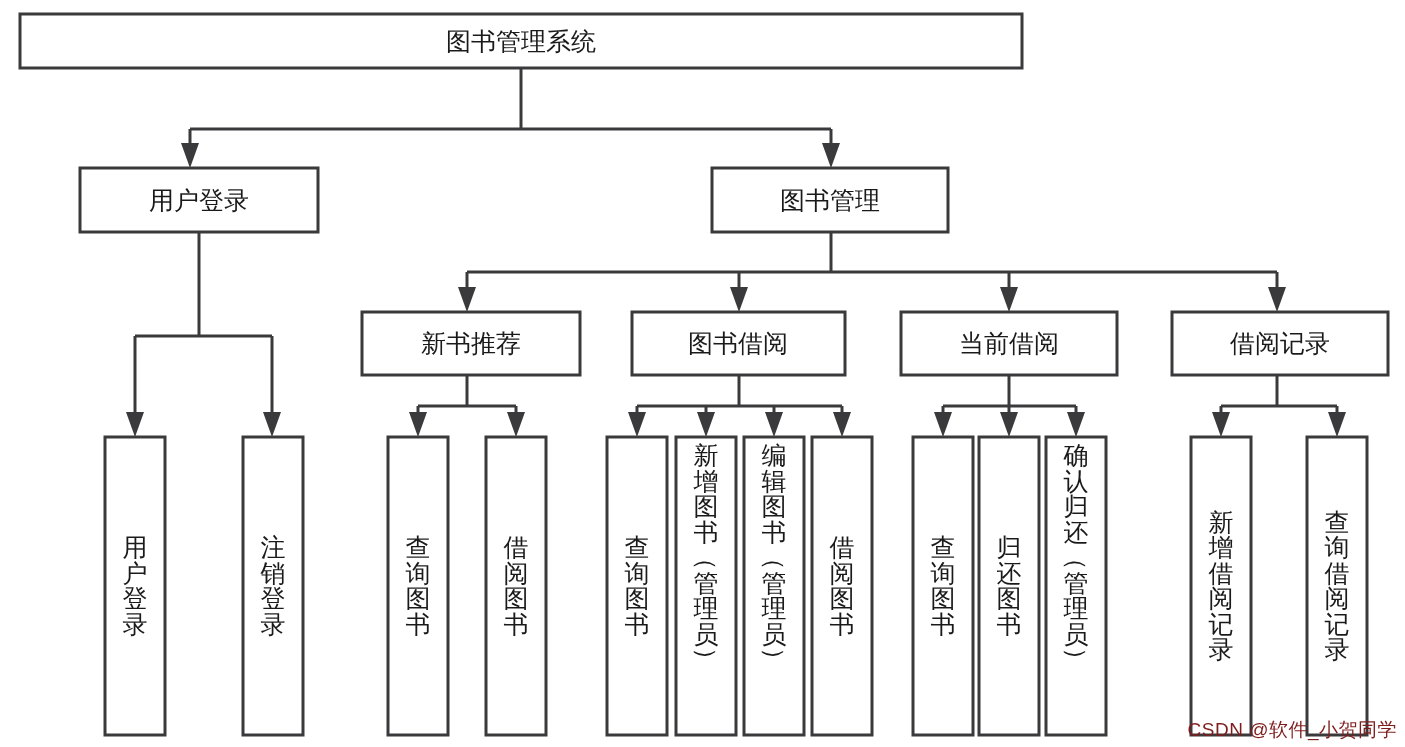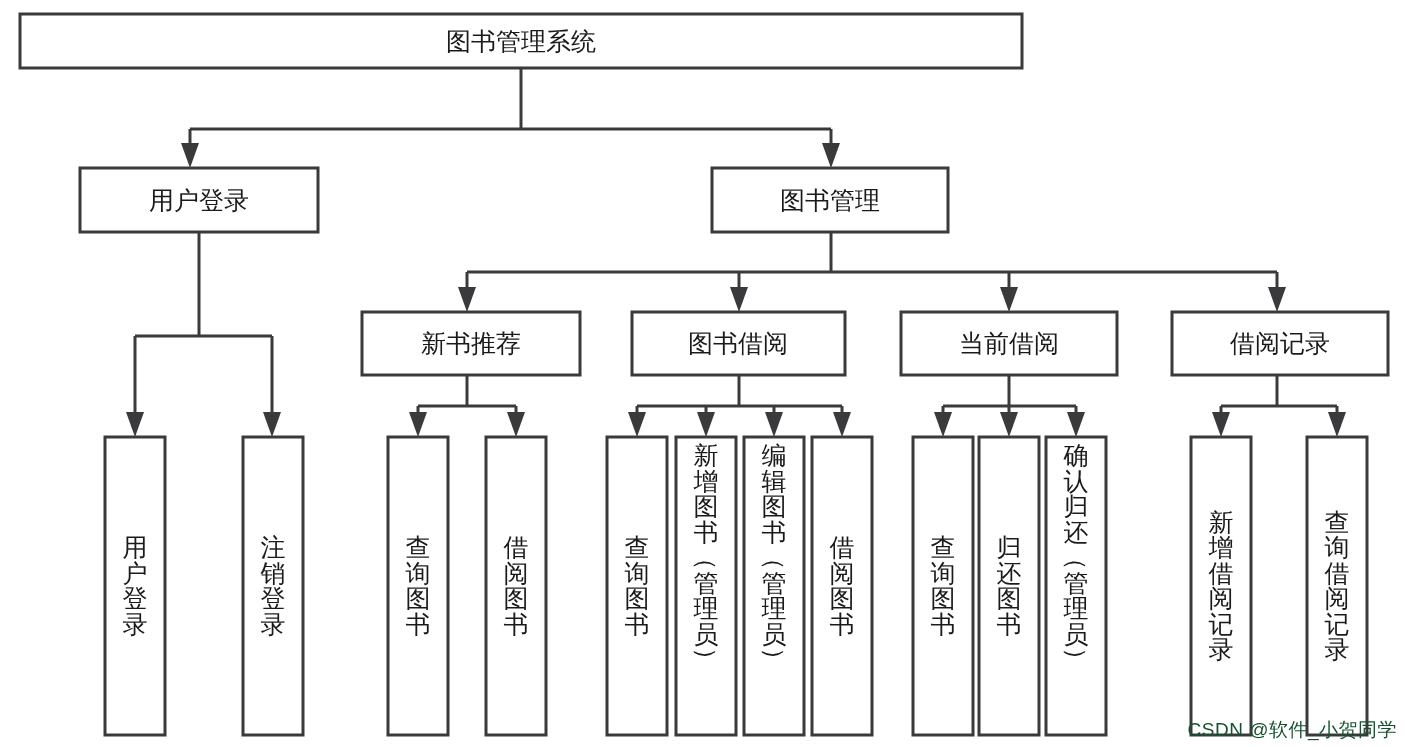--- a/index.html
+++ b/index.html
@@ -71,21 +71,21 @@
   }
   .vchar.rot {
     transform: rotate(90deg);
   }
   #watermark {
     position: absolute;
     right: 8px;
     bottom: 4px;
     font-family: "Liberation Sans", "DejaVu Sans", sans-serif;
     font-size: 19px;
-    color: #14532d;
+    color: #7f1d1d;
     letter-spacing: 0.5px;
     white-space: nowrap;
     pointer-events: none;
   }
 </style>
 </head>
 <body>
 
 <div id="diagram-root">
 

